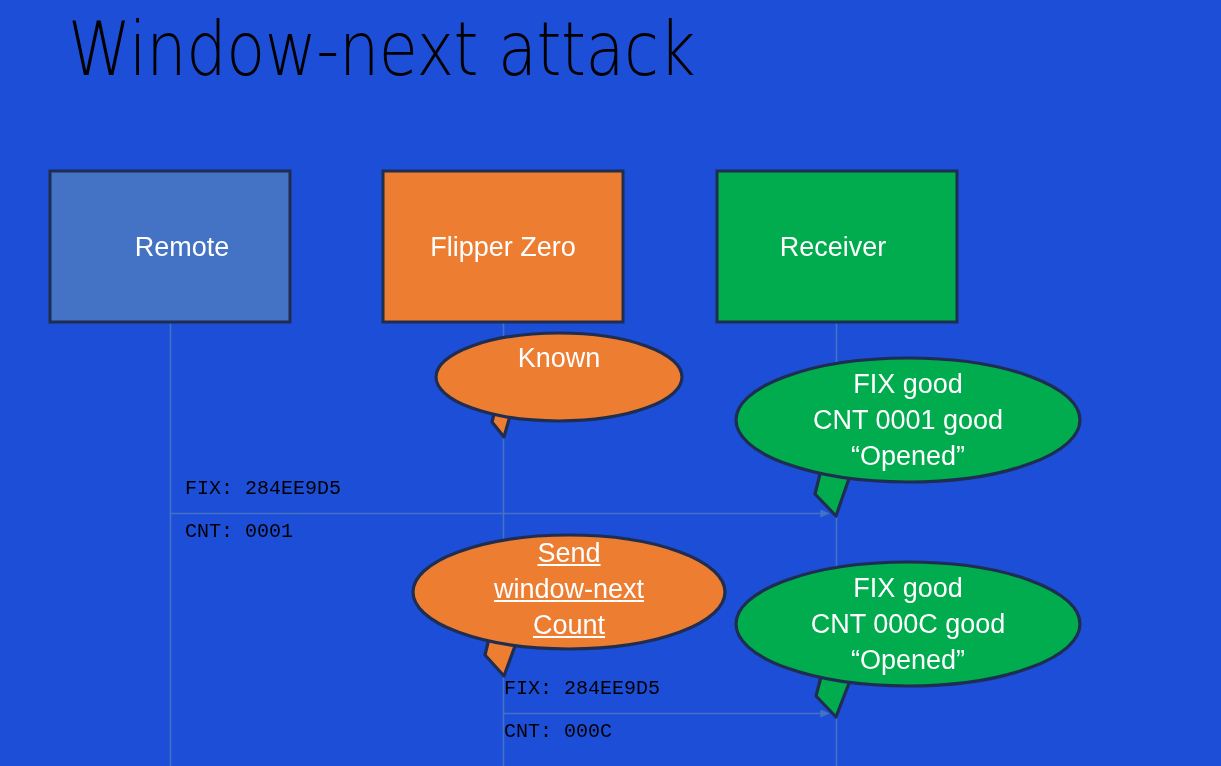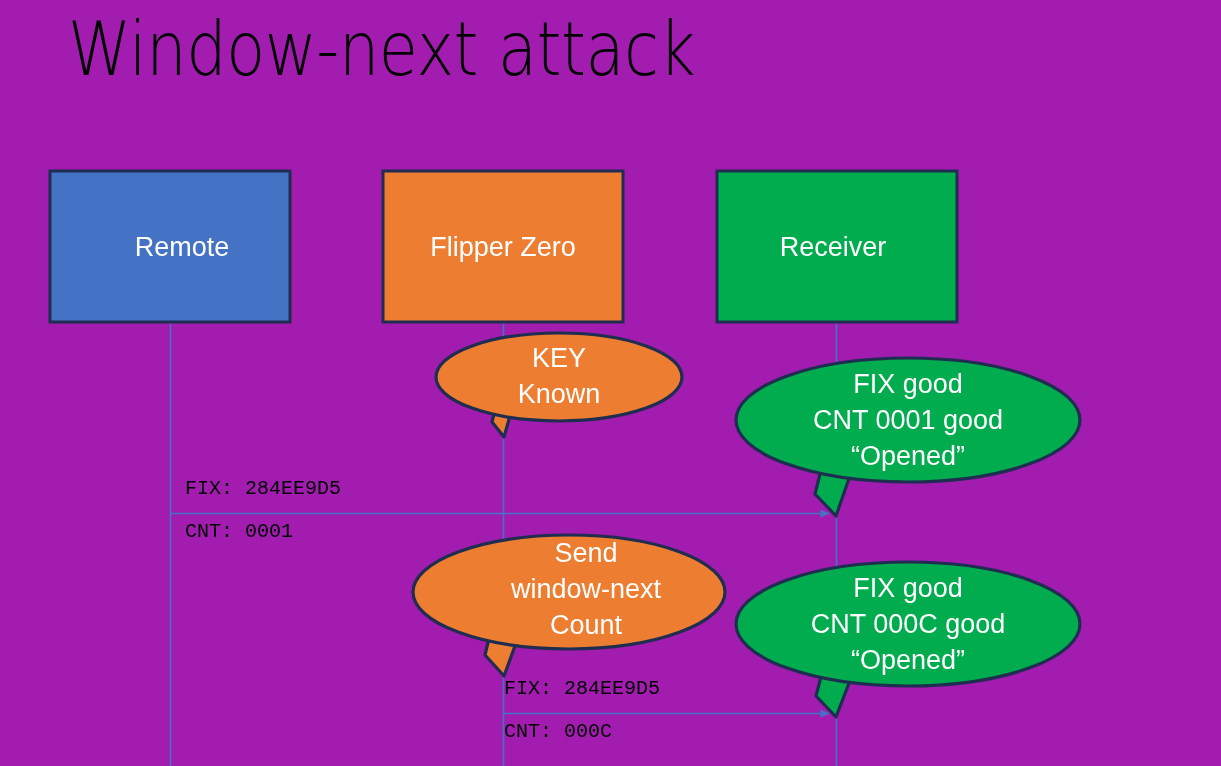--- a/index.html
+++ b/index.html
@@ -12,21 +12,21 @@
     height: 766px;
     position: relative;
     overflow: hidden;
     font-family: "Liberation Sans", sans-serif;
   }
   #slide {
     position: absolute;
     left: 0; top: 0;
     width: 1221px;
     height: 766px;
-    background: #a21caf;
+    background: #1d4ed8;
   }
   #slide-title {
     position: absolute;
     left: 68px;
     top: 4px;
     width: 1000px;
     font-size: 74px;
     line-height: 90px;
     font-weight: 300;
     color: #000000;
@@ -138,31 +138,30 @@
       <ellipse cx="908" cy="624" rx="172" ry="62" fill="#00AC4E" stroke="#1F2D51" stroke-width="3.2"></ellipse>
     </g>
 
   </svg>
 
   <div class="lane-label" style="left:50px; top:232px; width:264px;">Remote</div>
   <div class="lane-label" style="left:383px; top:232px; width:240px;">Flipper Zero</div>
   <div class="lane-label" style="left:717px; top:232px; width:232px;">Receiver</div>
 
   <div class="callout-text" style="left:436px; top:340px; width:246px;">
-    <div>KEY</div>
     <div>Known</div>
   </div>
 
   <div class="callout-text" style="left:736px; top:366px; width:344px;">
     <div>FIX good</div>
     <div>CNT 0001 good</div>
     <div>“Opened”</div>
   </div>
 
-  <div class="callout-text" style="left:430px; top:535px; width:312px;">
+  <div class="callout-text" style="left:413px; top:535px; width:312px;text-decoration:underline;">
     <div>Send</div>
     <div>window-next</div>
     <div>Count</div>
   </div>
 
   <div class="callout-text" style="left:736px; top:570px; width:344px;">
     <div>FIX good</div>
     <div>CNT 000C good</div>
     <div>“Opened”</div>
   </div>

